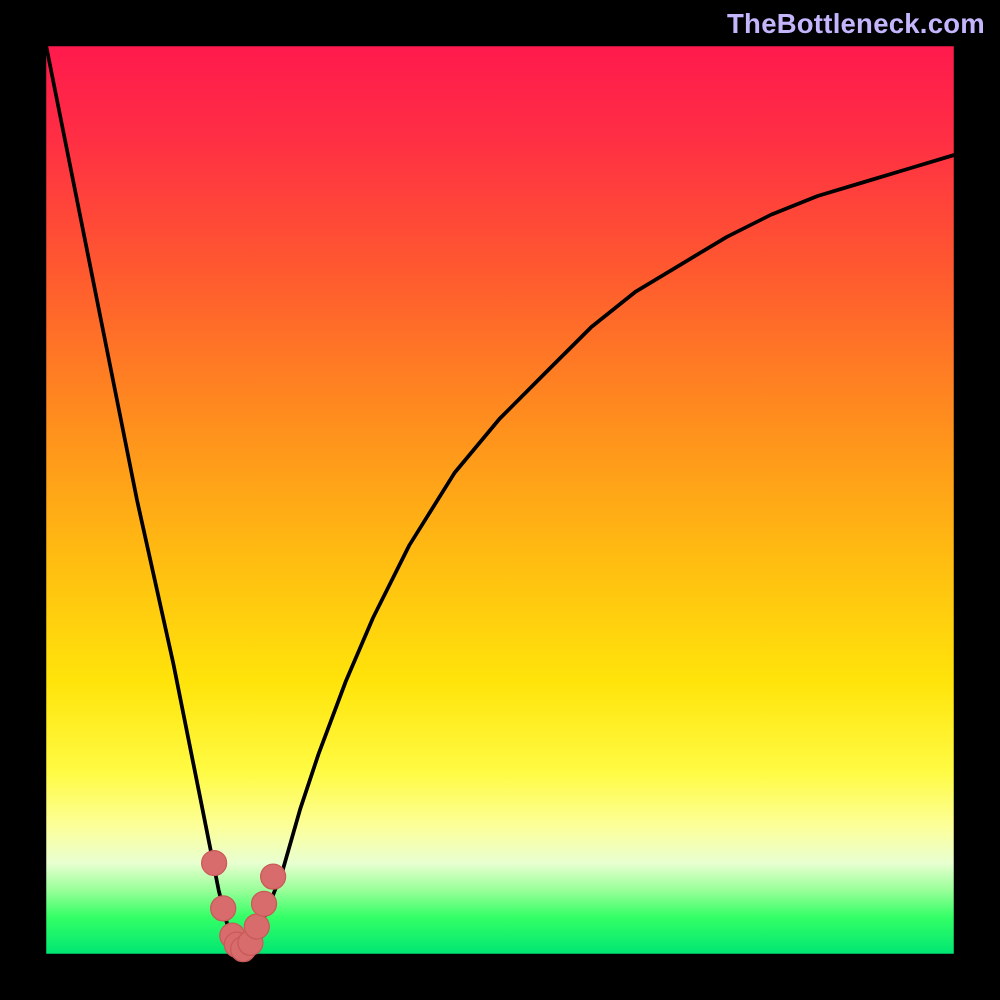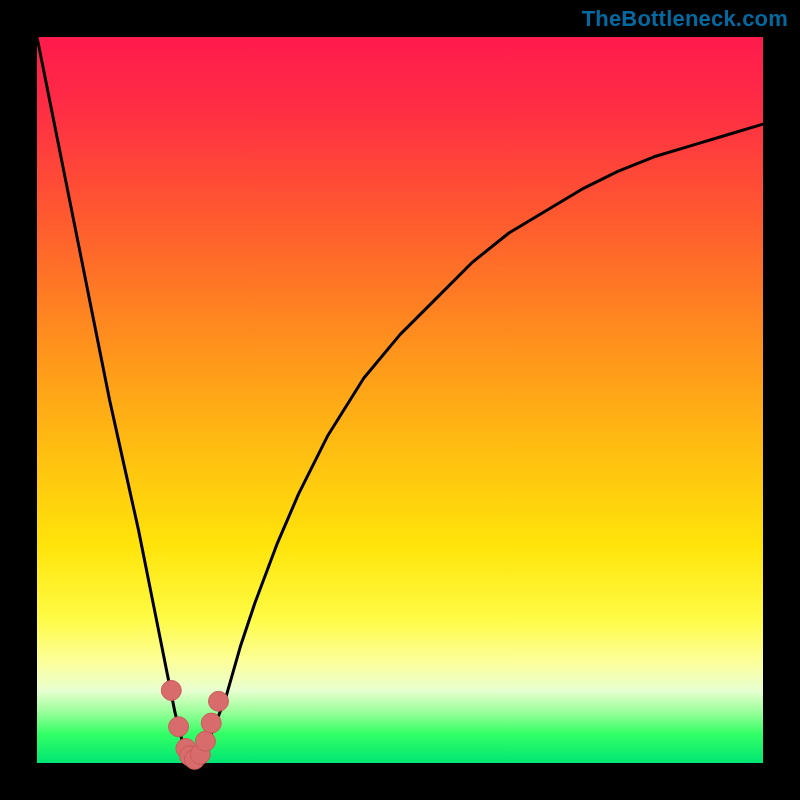--- a/index.html
+++ b/index.html
@@ -37,21 +37,21 @@
       #e8ffd0 90%,
       #99ff99 93%,
       #33ff66 96%,
       #00e673 100%
     );
   }
   .watermark {
     position: absolute;
     top: 6px;
     right: 12px;
-    color: #0369a1;
+    color: #c4b5fd;
     font-size: 22px;
     font-weight: 600;
     letter-spacing: 0.2px;
     user-select: none;
   }
   svg.curve {
     position: absolute;
     left: 0;
     top: 0;
     width: 726px;

